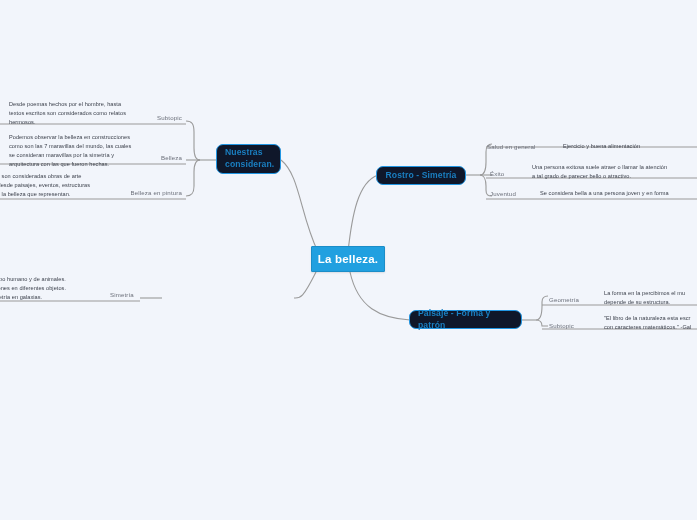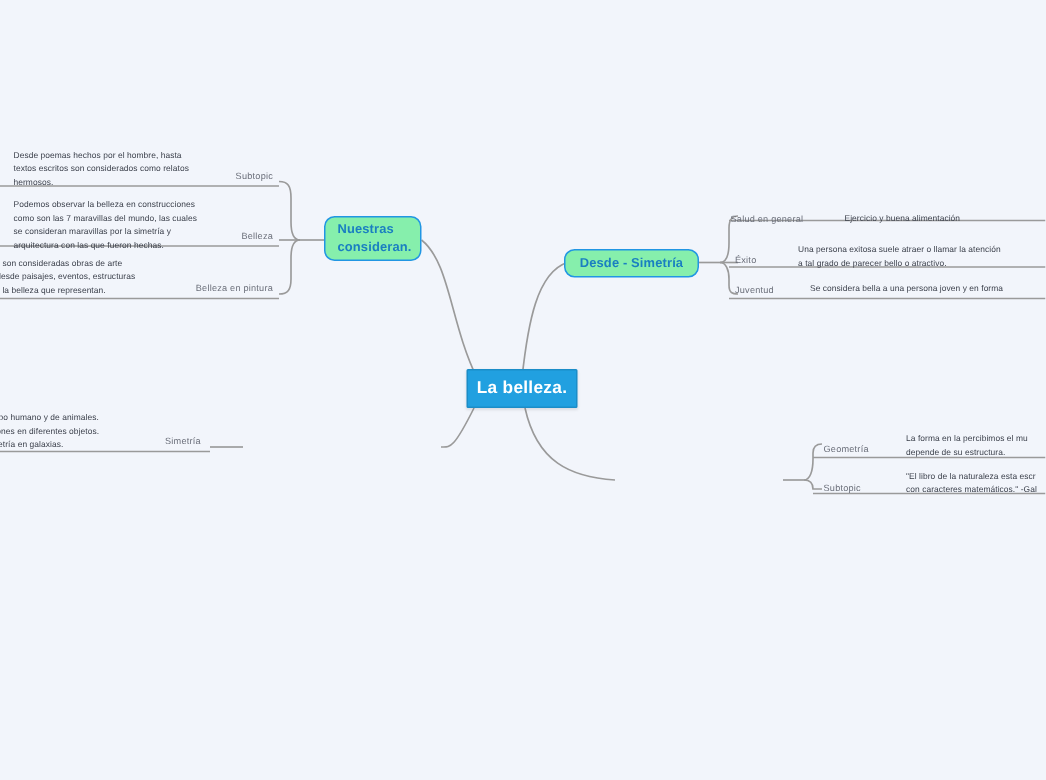--- a/index.html
+++ b/index.html
@@ -42,21 +42,21 @@
     color: #ffffff;
     font-size: 11.5px;
     font-weight: bold;
     letter-spacing: 0.2px;
     display: flex;
     align-items: center;
     justify-content: center;
     box-shadow: 0 1px 2px rgba(0,0,0,0.10);
   }
   .main-node {
-    background: #86efac;
+    background: #0f172a;
     border: 1.4px solid #2196e3;
     border-radius: 7px;
     color: #1a7fc1;
     font-size: 8.6px;
     font-weight: bold;
     letter-spacing: 0.1px;
     display: flex;
     align-items: center;
     justify-content: center;
     padding: 0 8px;
@@ -142,23 +142,26 @@
   </div>
 
   <div class="node main-node two-line" style="left:216px; top:144px; width:65px; height:30px;">
     <div>
       <div>Nuestras</div>
       <div>consideran.</div>
     </div>
   </div>
 
   <div class="node main-node" style="left:376px; top:166px; width:90px; height:19px;">
-    <span>Desde - Simetría</span>
-  </div>
-
+    <span>Rostro - Simetría</span>
+  </div>
+
+  <div class="node main-node" style="left:409px; top:310px; width:113px; height:19px;">
+    <span>Paisaje - Forma y patrón</span>
+  </div>
 
 
   <div class="branch-label right-align" style="left:100px; top:114px; width:82px;">Subtopic</div>
   <div class="leaf-text nowrap-lines" style="left:9px; top:100px;">
     <span>Desde poemas hechos por el hombre, hasta</span>
     <span>textos escritos son considerados como relatos</span>
     <span>hermosos.</span>
   </div>
 
   <div class="branch-label right-align" style="left:100px; top:154px; width:82px;">Belleza</div>

